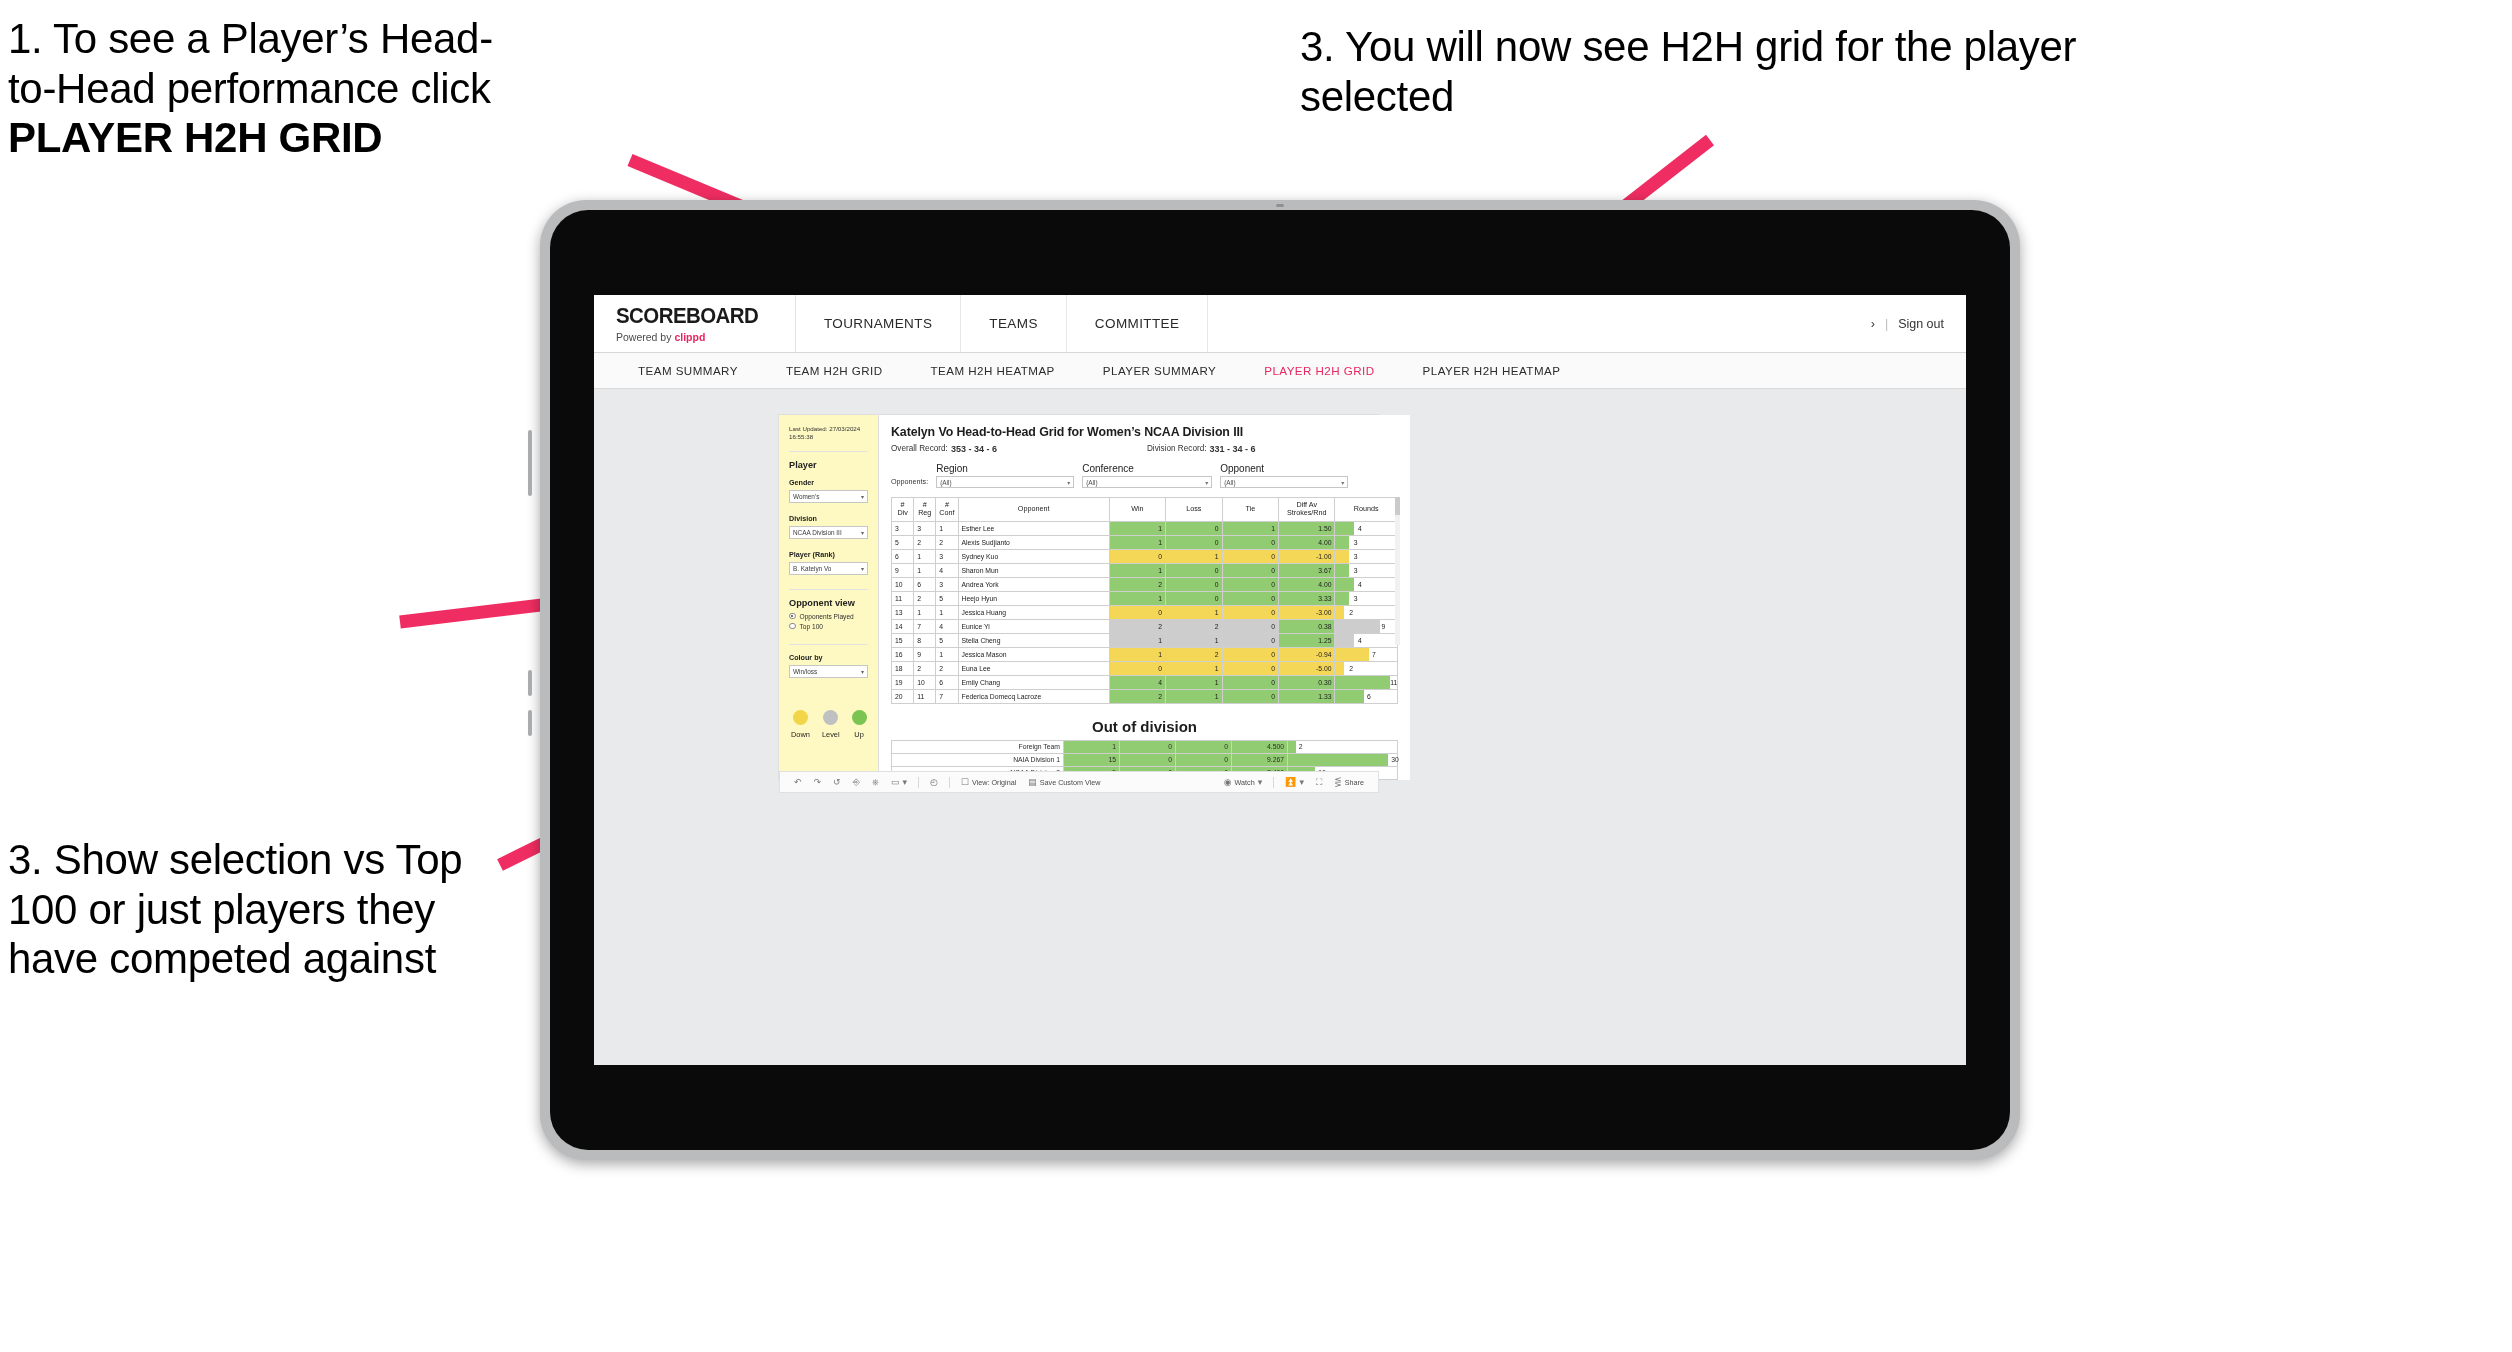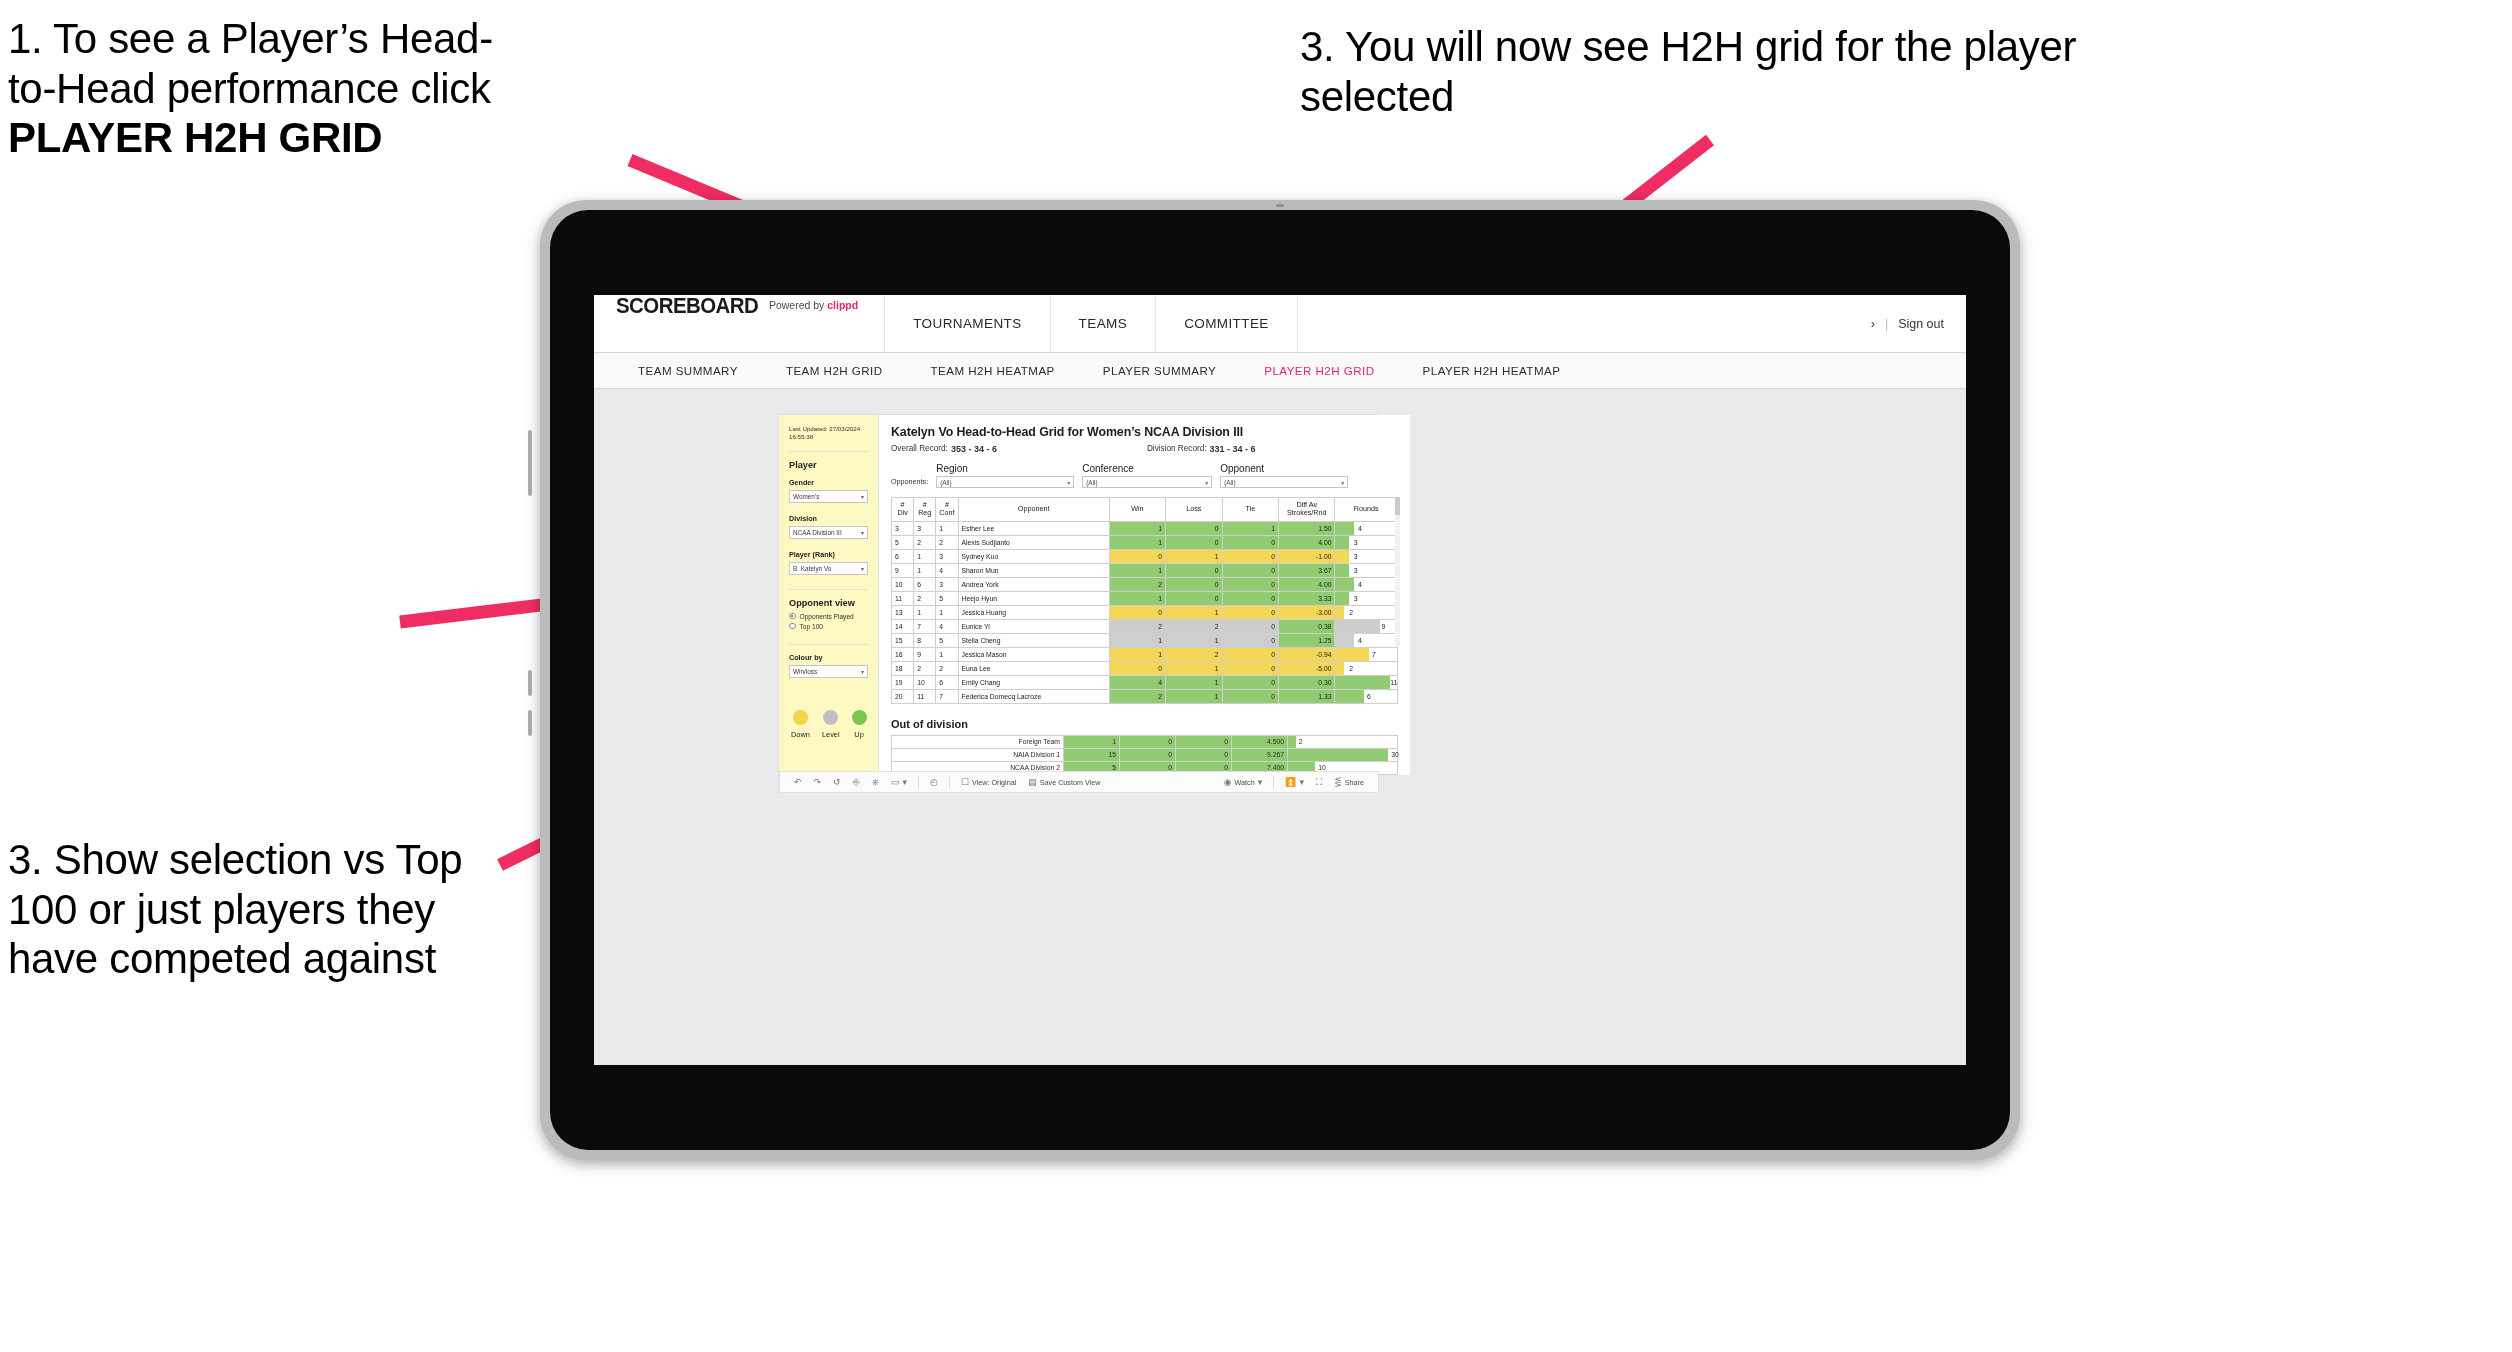--- a/index.html
+++ b/index.html
@@ -63,21 +63,21 @@
   }
 
   
   #topbar {
     height: 58px; background: #fff;
     display: flex; align-items: stretch;
     border-bottom: 1px solid #d6d6d6;
     position: relative;
   }
   #brand {
-    display: flex; flex-direction: row; justify-content: center;
+    display: flex; flex-direction: column; justify-content: center;
     padding: 0 26px 0 22px; min-width: 168px;
     border-right: 1px solid #e4e4e4;
   }
   #brand .word {
     font-size: 22px; font-weight: bold; letter-spacing: -0.6px;
     color: #1a1a1a; line-height: 1; font-family: "Liberation Sans", sans-serif;
     transform: scaleX(.93); transform-origin: left center;
   }
   #brand .sub { font-size: 10.5px; color: #4a4a4a; margin-top: 4px; }
   #brand .sub .pink { color: #e8265f; font-weight: bold; }
@@ -189,21 +189,21 @@
     padding: 3px 2px; vertical-align: middle; line-height: 1.15;
   }
   .c-num { width: 22px; text-align: left; }
   .c-opp { width: 150px; text-align: left; }
   .c-val { width: 56px; text-align: right; margin-top: 8px; }
   .c-rnd { width: 62px; }
   td.bar { position: relative; padding: 0; height: 11px; }
   td.bar .fill { position: absolute; left: 0; top: 0; bottom: 0; }
   td.bar .num { position: relative; padding-left: 3px; font-size: 6.8px; line-height: 11px; }
 
-  #ood-title { font-size: 11px; font-weight: bold; color: #1d1d1d; margin: 14px 0 5px; }
+  #ood-title { font-size: 15px; font-weight: bold; color: #1d1d1d; margin: 14px 0 5px; text-align: center; }
   table.ood { border-collapse: collapse; width: 100%; table-layout: fixed; font-size: 6.8px; }
   table.ood td { border: 1px solid #cfcfcf; padding: 1px 3px; height: 12px; }
   .ood-name { text-align: right; width: 172px; }
 
   
   #vscroll {
     position: absolute; right: -2px; top: 0; width: 5px; height: 148px;
     background: #f1f1f1;
   }
   #vscroll .thumb { width: 5px; height: 18px; background: #cacaca; }

